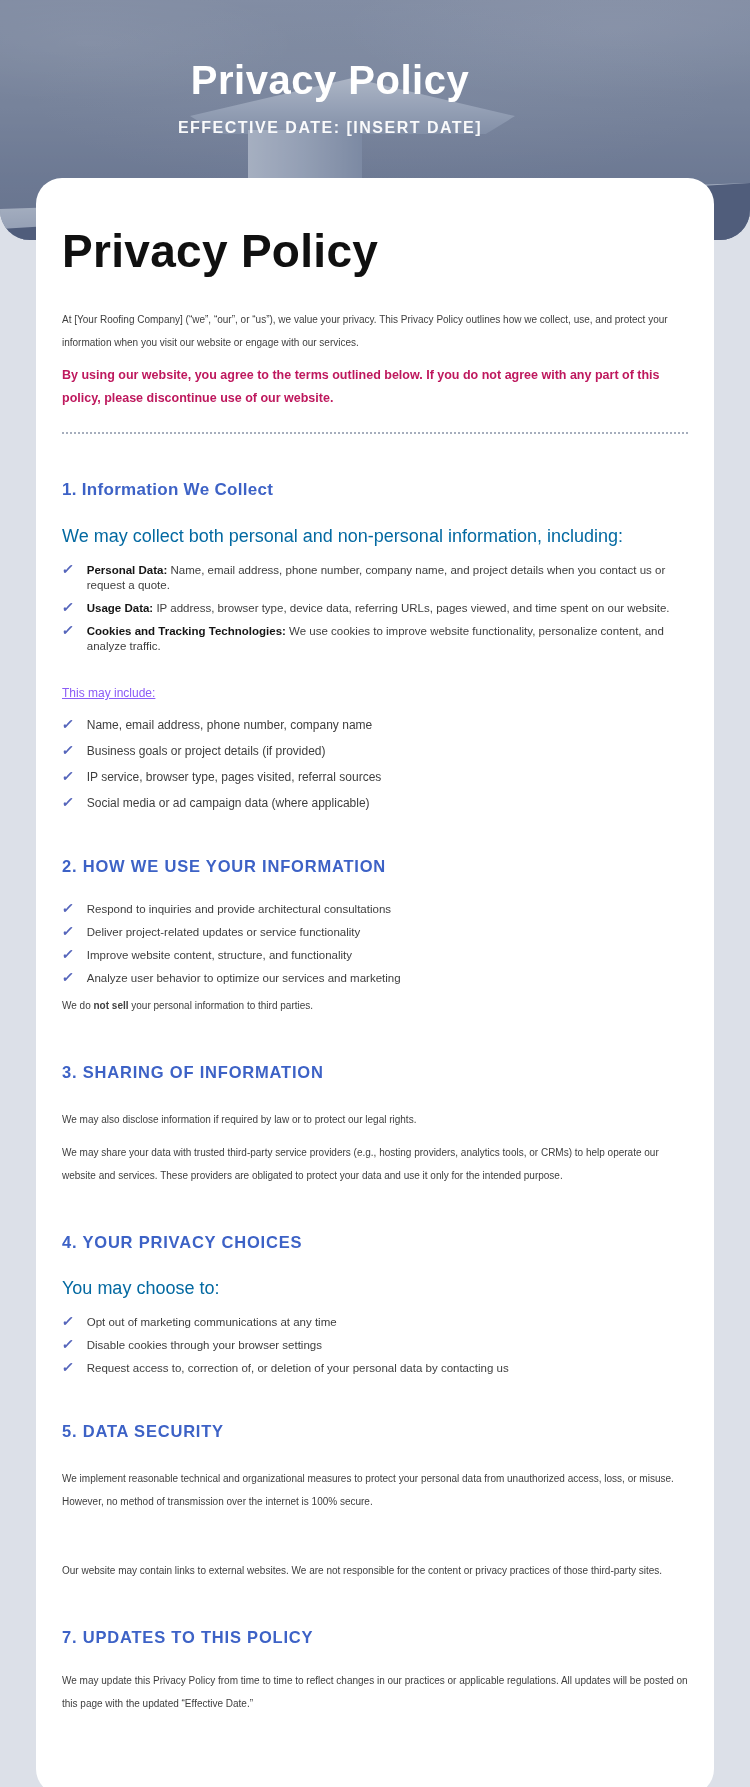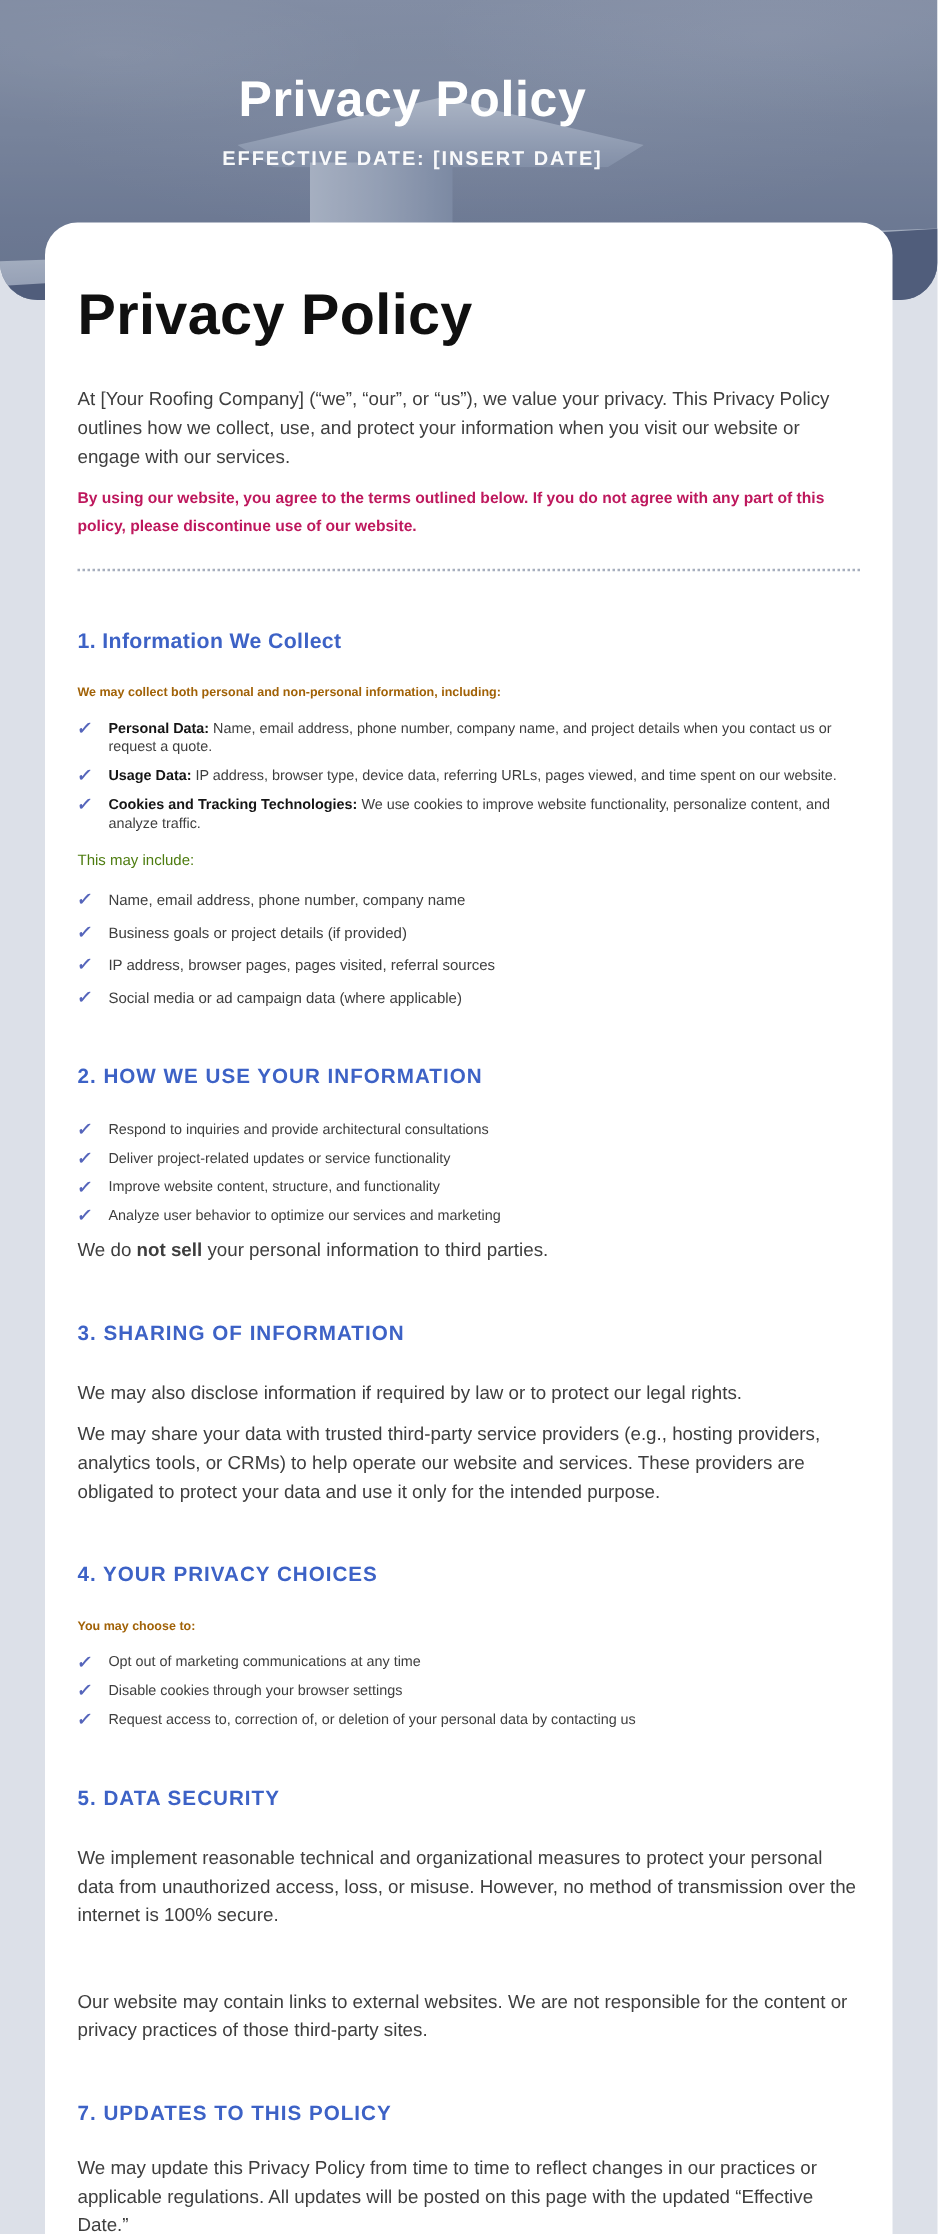--- a/index.html
+++ b/index.html
@@ -81,21 +81,21 @@
   }
   .card-title {
     margin:16px 0 30px;
     font-size:46px;
     font-weight:600;
     color:#101010;
     letter-spacing:0.3px;
   }
   p.body {
     margin:0 0 10px;
-    font-size:15px;
+    font-size:10px;
     line-height:23px;
     color:#3e3e3e;
   }
   p.bold-black {
     margin:0 0 6px;
     font-size:12.5px;
     line-height:23px;
     font-weight:700;
     color:#be185d;
   }
@@ -109,28 +109,29 @@
   .section-heading {
     margin:0 0 26px;
     color:#3d62c6;
     font-size:16.5px;
     font-weight:700;
     letter-spacing:0.8px;
   }
   .section-heading.mixed { letter-spacing:0.3px; font-size:17px; }
   .lead-bold {
     margin:0 0 16px;
-    font-size:10px;
-    font-weight:700;
-    color:#a16207;
+    font-size:18px;
+    font-weight:400;
+    color:#0369a1;
   }
   .sublead {
-    margin:14px 0 18px;
+    margin:32px 0 18px;
     font-size:12px;
-    color:#4d7c0f;
+    color:#8b5cf6;
+    text-decoration:underline;
   }
 
   ul.checklist {
     list-style:none;
     margin:0 0 4px;
     padding:0;
   }
   ul.checklist li {
     display:flex;
     align-items:flex-start;
@@ -199,21 +200,21 @@
       <li>
         <span class="check">✓</span>
         <span>Name, email address, phone number, company name</span>
       </li>
       <li>
         <span class="check">✓</span>
         <span>Business goals or project details (if provided)</span>
       </li>
       <li>
         <span class="check">✓</span>
-        <span>IP address, browser pages, pages visited, referral sources</span>
+        <span>IP service, browser type, pages visited, referral sources</span>
       </li>
       <li>
         <span class="check">✓</span>
         <span>Social media or ad campaign data (where applicable)</span>
       </li>
     </ul>
   </div>
 
   <div class="section">
     <h2 class="section-heading">2. HOW WE USE YOUR INFORMATION</h2>

